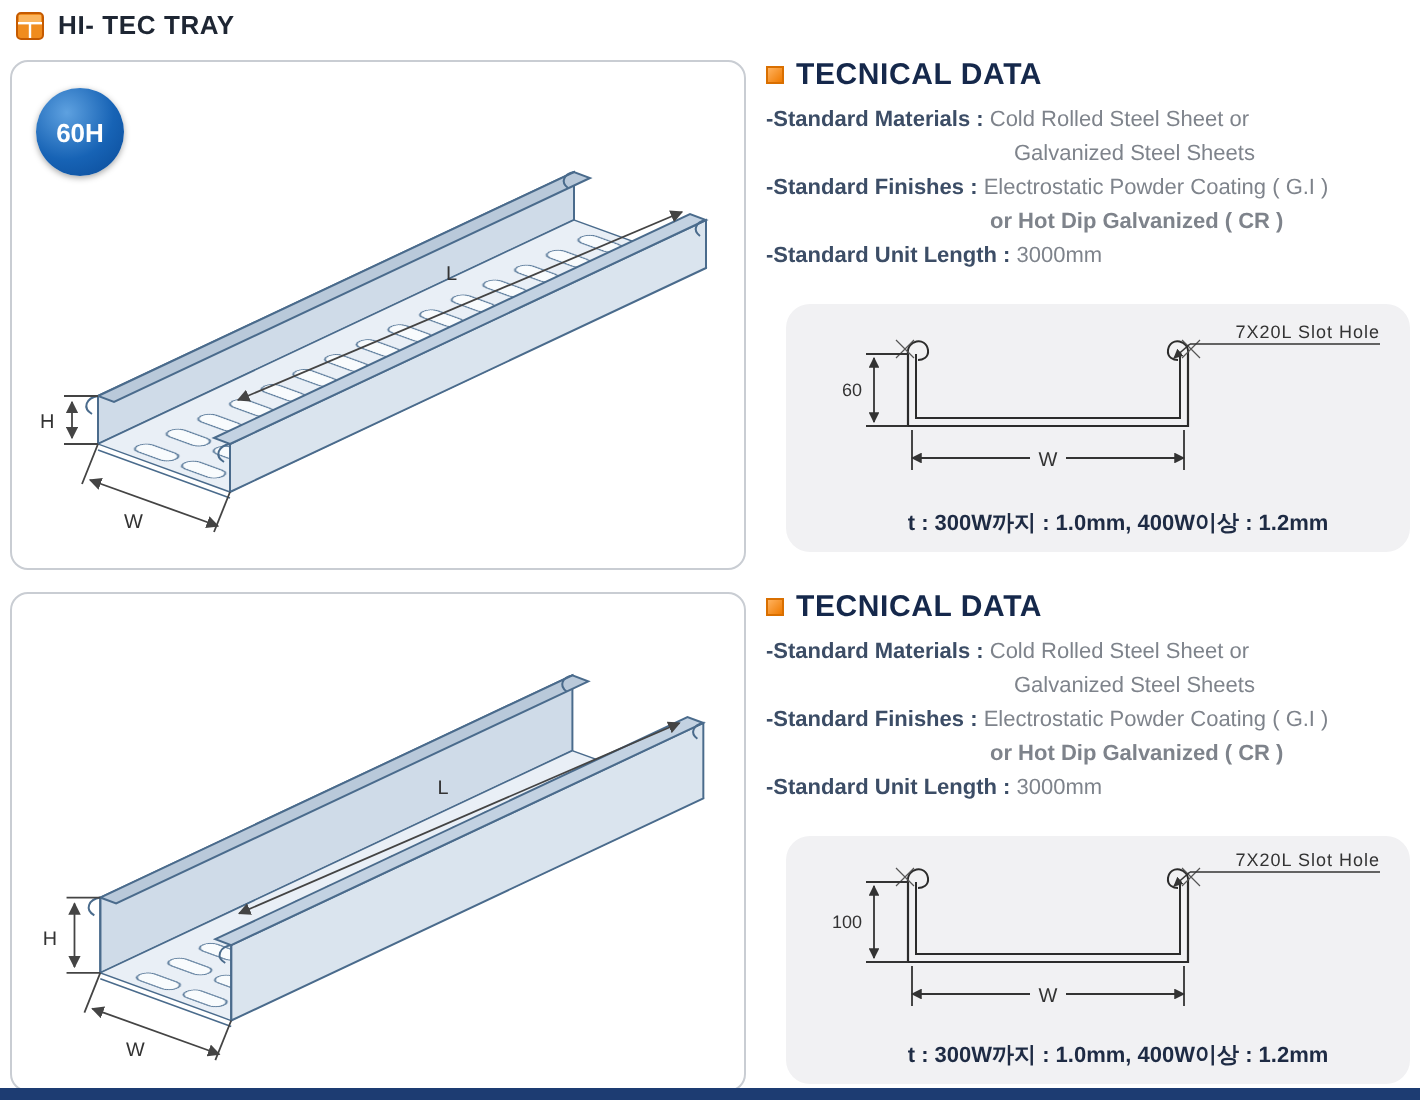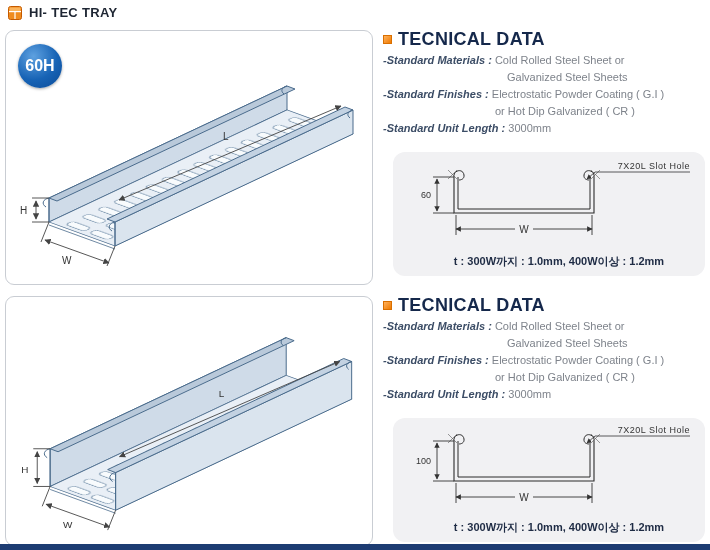--- a/index.html
+++ b/index.html
@@ -7,33 +7,33 @@
         font-family:"Liberation Sans","DejaVu Sans",sans-serif;}
   
   .hdr{position:absolute;top:5px;left:8px;display:flex;align-items:center;gap:7px;}
   .hdr-title{font-size:13px;font-weight:bold;color:#1e2633;letter-spacing:.3px;}
   
   .panel{position:absolute;left:5px;width:366px;background:#fff;border:1px solid #c9cdd3;border-radius:9px;}
   .panel-1{top:30px;height:253px;}
   .panel-2{top:296px;height:248px;}
   .badge{position:absolute;left:12px;top:13px;width:44px;height:44px;border-radius:50%;
          background:radial-gradient(circle at 35% 28%, #5ea1e0 0%, #1763b5 55%, #0a4a97 100%);
-         color:#fff;font-weight:bold;font-size:16px;display:flex;align-items:center;justify-content:center;
+         color:#fff;font-weight:bold;font-size:13px;display:flex;align-items:center;justify-content:center;
          box-shadow:0 1px 3px rgba(0,0,0,.35);}
   .traysvg{position:absolute;left:1px;top:1px;}
   
   .tech-head{position:absolute;left:383px;display:flex;align-items:center;gap:6px;
-             font-size:18px;font-weight:bold;color:#15284b;letter-spacing:.3px;}
+             font-size:15px;font-weight:bold;color:#15284b;letter-spacing:.3px;}
   .bullet{width:7px;height:7px;background:linear-gradient(135deg,#ffb25e,#ef7a00);
           border:1px solid #d96f00;display:inline-block;}
   .tech-rows{position:absolute;left:383px;width:324px;font-size:11px;color:#7e838b;}
   .trow{line-height:17px;white-space:nowrap;}
-  .tlabel{font-weight:bold;color:#3c4d66;font-style:italic;}
+  .tlabel{font-weight:bold;color:#3c4d66;}
   .cont-m{padding-left:124px;}
-  .cont-f{padding-left:112px;}
+  .cont-f{padding-left:112px;font-weight:bold;}
   
   .grayBox{position:absolute;left:393px;width:312px;height:124px;background:#f1f1f3;border-radius:12px;}
   .note{position:absolute;left:0;right:0;bottom:7px;text-align:center;font-size:11px;font-weight:bold;color:#1e2b44;padding-left:20px;}
   .xsect{position:absolute;left:6px;top:5px;}
   .footer{position:absolute;left:0;top:544px;width:710px;height:6px;background:#1d3c72;}
   svg text{font-family:"Liberation Sans","DejaVu Sans",sans-serif;}
 </style>
 </head>
 <body>
 

